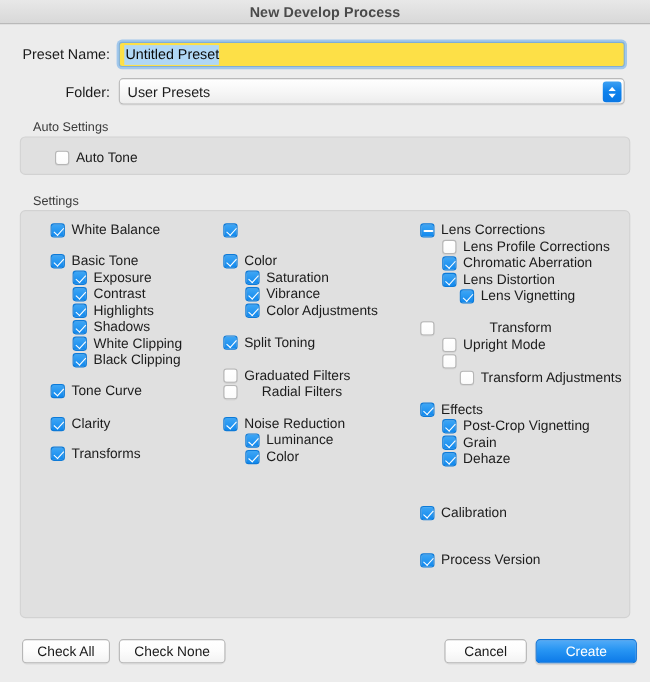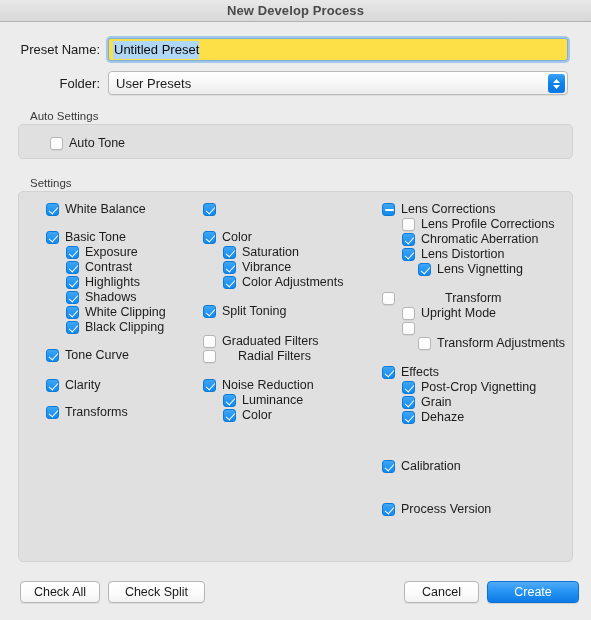--- a/index.html
+++ b/index.html
@@ -354,15 +354,15 @@
       <span class="cb on"></span>
       <span class="cb-label">Process Version</span>
     </div>
     <div class="cb-row" style="left: 382px; top: 459px;">
       <span class="cb on"></span>
       <span class="cb-label">Calibration</span>
     </div>
   </div>
 
 <div class="btn" id="btn-check-all">Check All</div>
-<div class="btn" id="btn-check-none">Check Split</div>
+<div class="btn" id="btn-check-none">Check None</div>
 <div class="btn" id="btn-cancel">Cancel</div>
 <div class="btn" id="btn-create">Create</div>
 
 </body></html>

